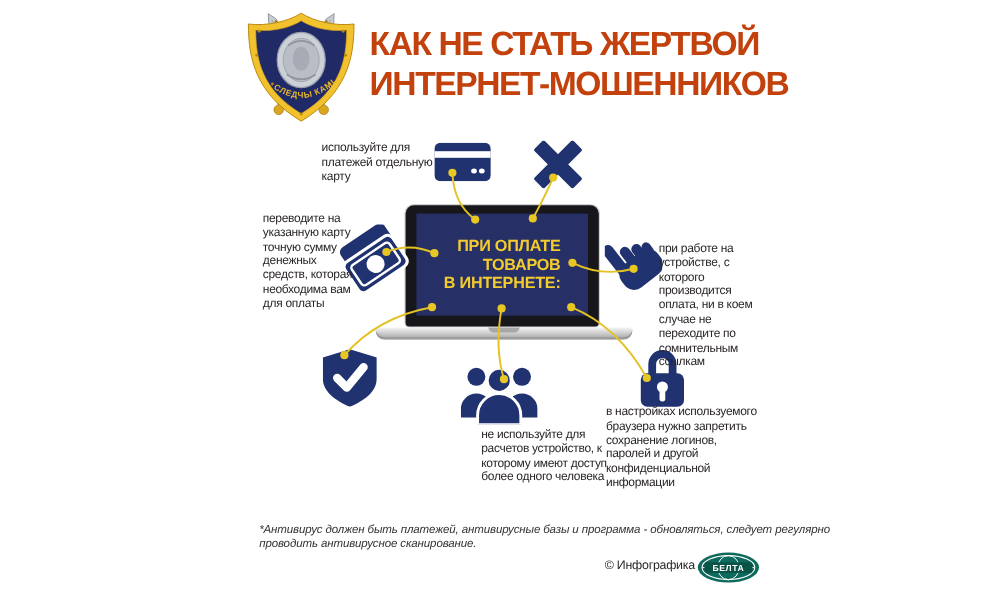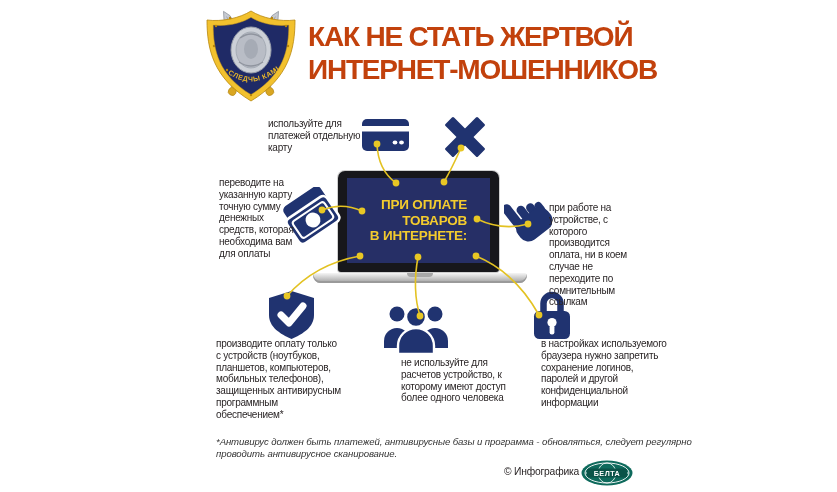--- a/index.html
+++ b/index.html
@@ -28,21 +28,21 @@
 
   
   .tip{position:absolute;color:#2b2627;font-size:10px;line-height:11.8px;
        letter-spacing:-0.25px;white-space:pre-line;z-index:3;}
   .tip-card{left:268px;top:118px;}
   .tip-exit{left:500px;top:118px;}
   .tip-amount{left:219px;top:177px;}
   .tip-links{left:549px;top:170px;margin-top:32px;}
   .tip-antivirus{left:216px;top:338px;}
   .tip-shared{left:401px;top:357px;}
-  .tip-passwords{left:505px;top:338px;margin-left:36px;}
+  .tip-passwords{left:505px;top:338px;}
 
   
   .icon{position:absolute;z-index:3;}
   .icon-card{left:362px;top:119px;}
   .icon-x{left:444px;top:117px;}
   .icon-money{left:281px;top:187px;}
   .icon-hand{left:504px;top:191px;}
   .icon-shield{left:269px;top:291px;}
   .icon-people{left:384px;top:302px;}
   .icon-lock{left:532px;top:289px;}
@@ -206,27 +206,20 @@
 для оплаты</div>
   <div class="tip tip-links">при работе на
 устройстве, с
 которого
 производится
 оплата, ни в коем
 случае не
 переходите по
 сомнительным
 ссылкам</div>
-  <div class="tip tip-antivirus">производите оплату только
-с устройств (ноутбуков,
-планшетов, компьютеров,
-мобильных телефонов),
-защищенных антивирусным
-программным
-обеспечением*</div>
   <div class="tip tip-shared">не используйте для
 расчетов устройство, к
 которому имеют доступ
 более одного человека</div>
   <div class="tip tip-passwords">в настройках используемого
 браузера нужно запретить
 сохранение логинов,
 паролей и другой
 конфиденциальной
 информации</div>

